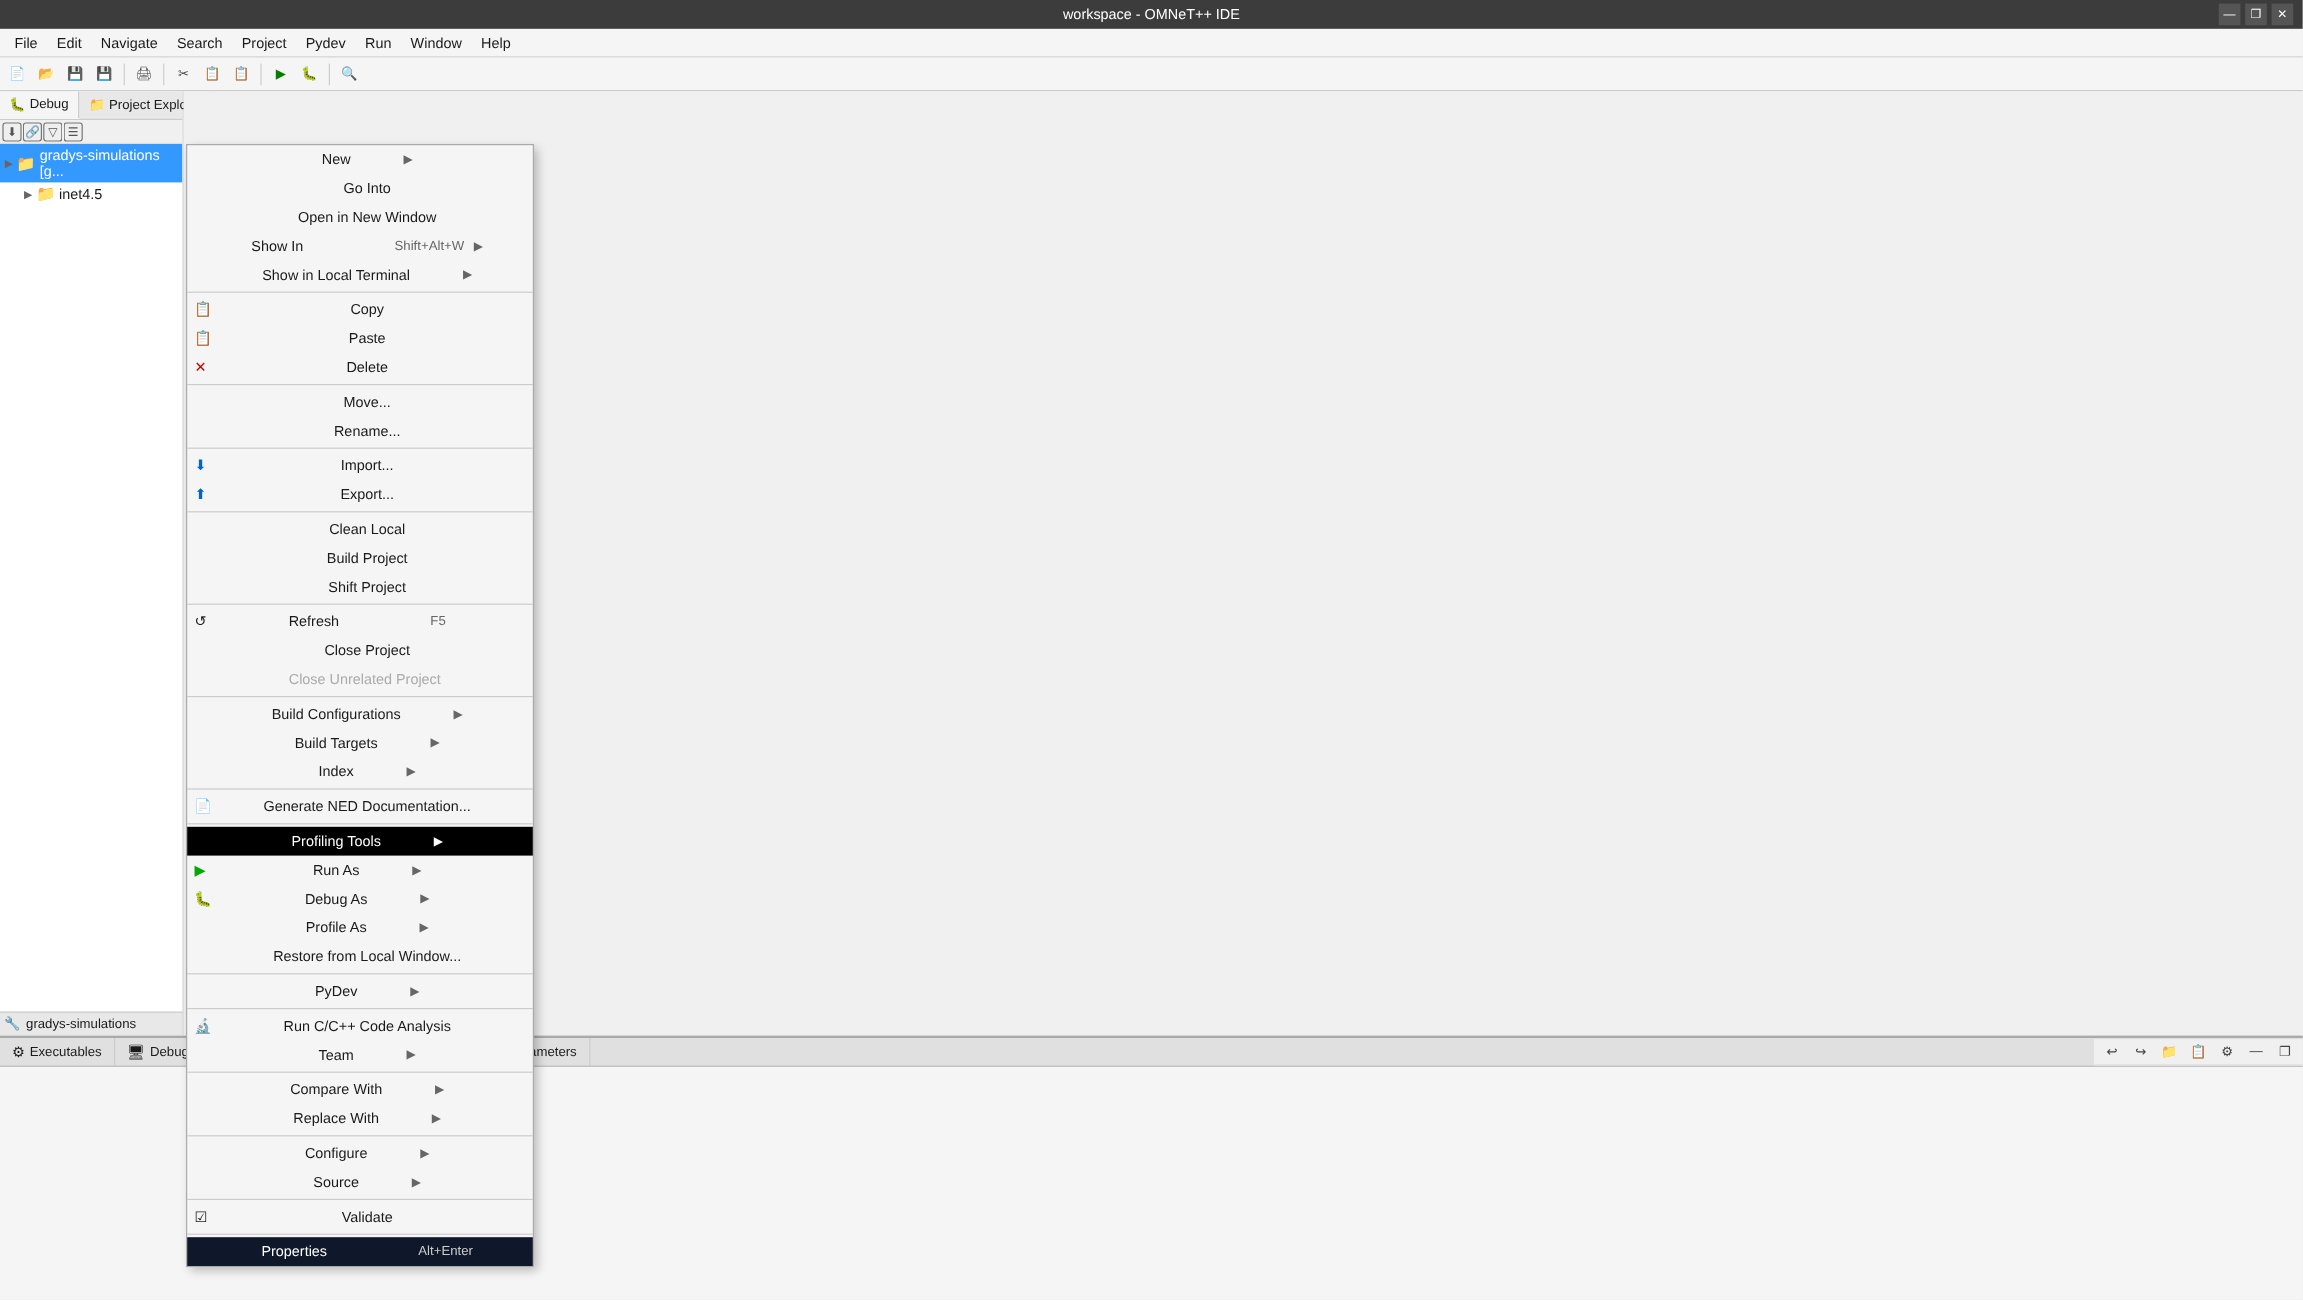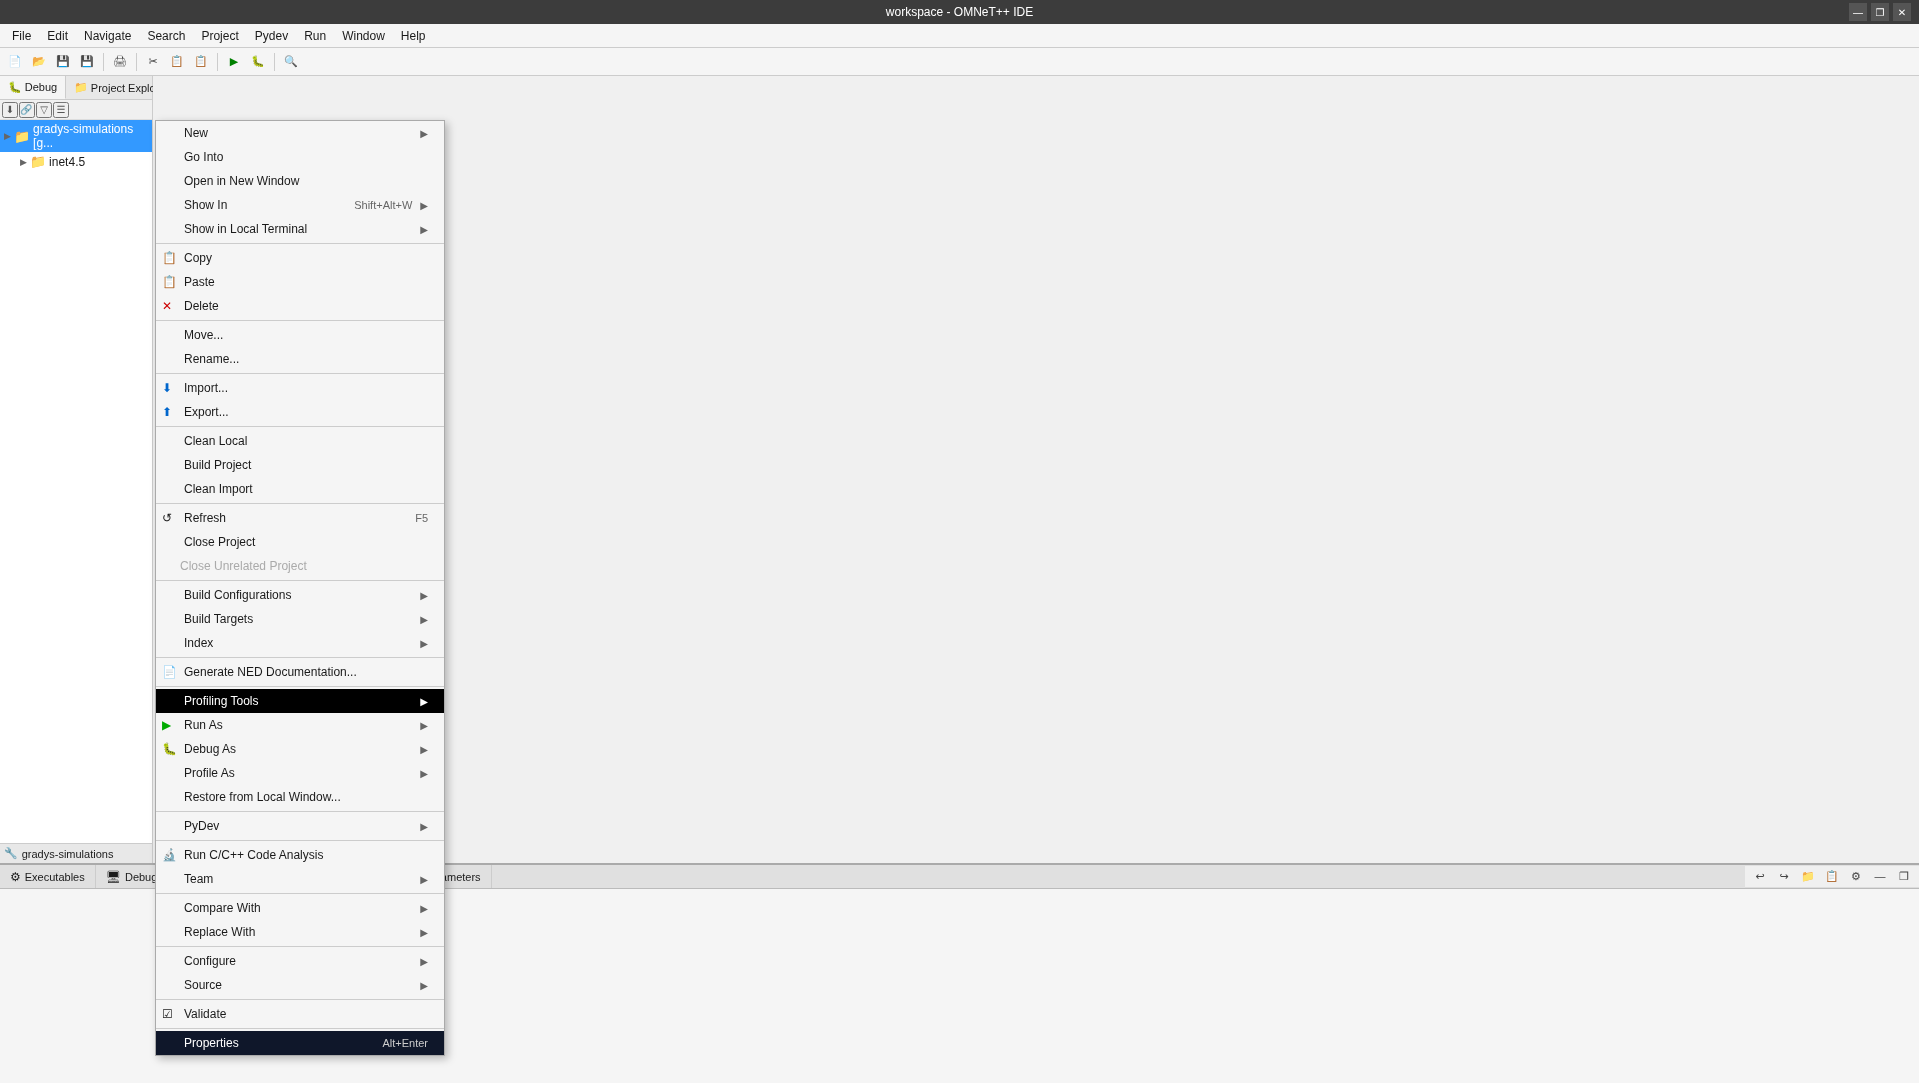--- a/index.html
+++ b/index.html
@@ -239,21 +239,21 @@
       box-shadow: 3px 3px 8px rgba(0,0,0,0.25);
       z-index: 1000;
       font-size: 12px;
     }
     .cm-item {
       padding: 5px 16px 5px 28px;
       cursor: pointer;
       position: relative;
       display: flex;
       align-items: center;
-      justify-content: space-between;
+      justify-content: center;
       min-height: 22px;
       gap: 44px;
     }
     .cm-item.disabled { color: #aaa; cursor: default; padding-left: 24px; }
     .cm-item .cm-icon {
       position: absolute;
       left: 6px;
       font-size: 12px;
     }
     .cm-item .cm-arrow {
@@ -457,21 +457,21 @@
     <span>Export...</span>
   </div>
   <div class="cm-separator"></div>
   <div class="cm-item">
     <span>Clean Local</span>
   </div>
   <div class="cm-item">
     <span>Build Project</span>
   </div>
   <div class="cm-item">
-    <span>Clean Import</span>
+    <span>Shift Project</span>
   </div>
   <div class="cm-separator"></div>
   <div class="cm-item">
     <span class="cm-icon">↺</span>
     <span>Refresh</span>
     <span class="cm-shortcut">F5</span>
   </div>
   <div class="cm-item">
     <span>Close Project</span>
   </div>

